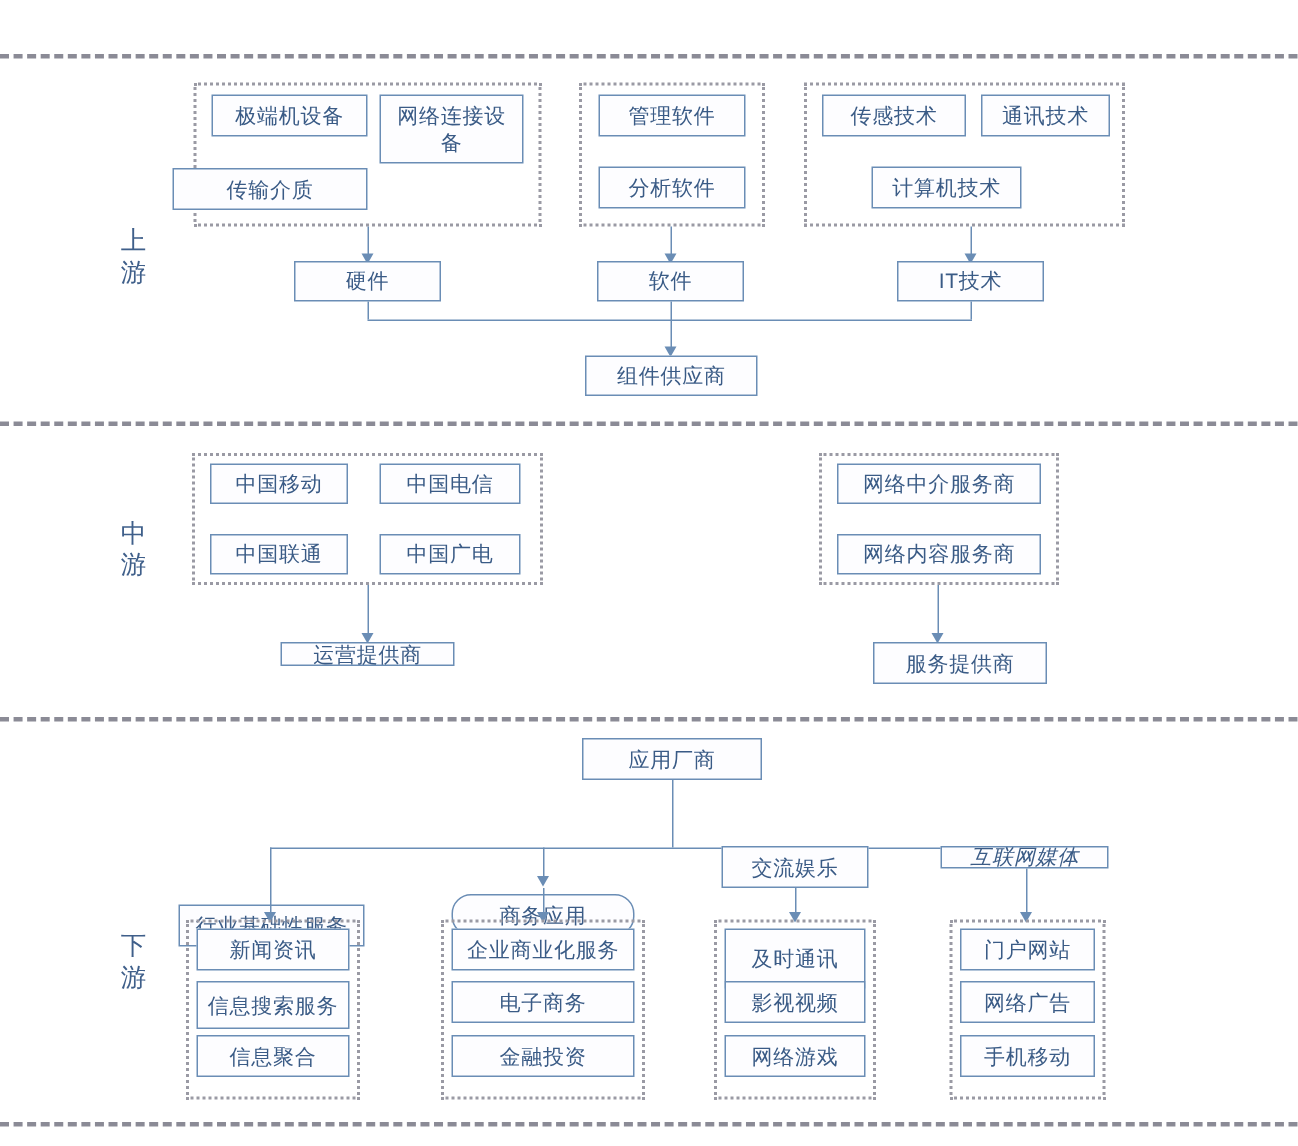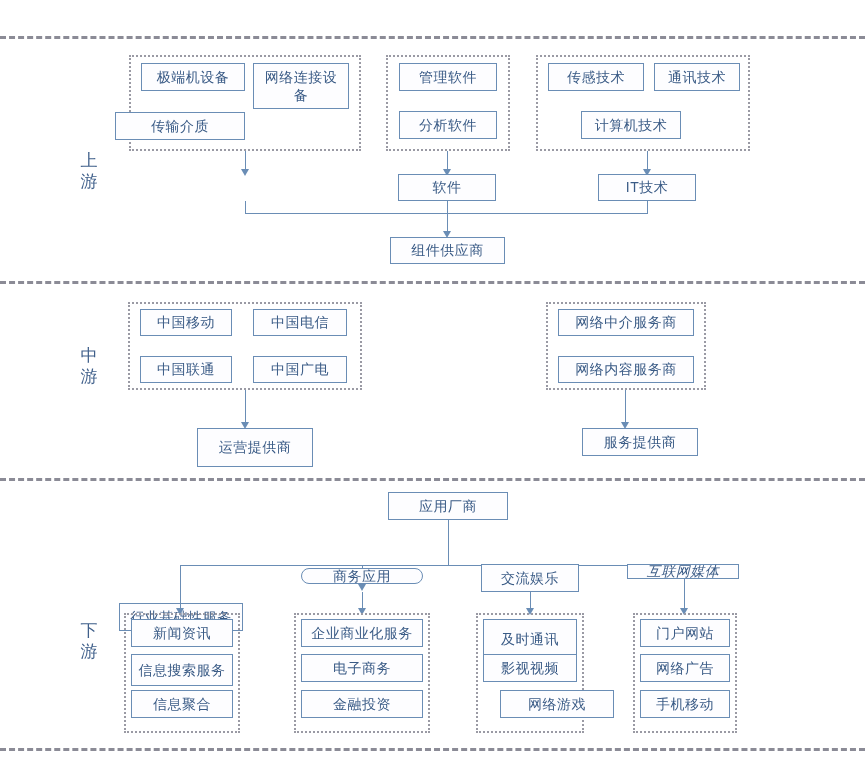--- a/index.html
+++ b/index.html
@@ -103,20 +103,21 @@
     <span>下</span>
     <span>游</span>
   </div>
 
   <div class="group" style="left:129px; top:55px; width:232px; height:96px;"></div>
   <div class="box" style="left:141px; top:63px; width:104px; height:28px;">极端机设备</div>
   <div class="box tall" style="left:253px; top:63px; width:96px; height:46px; padding:0 6px;">网络连接设备</div>
   <div class="box" style="left:115px; top:112px; width:130px; height:28px;">传输介质</div>
   <div class="vline" style="left:245px; top:151px; height:22px;"></div>
   <div class="arrow" style="left:241px; top:169px;"></div>
+  <div class="box" style="left:196px; top:174px; width:98px; height:27px;">硬件</div>
 
   <div class="group" style="left:386px; top:55px; width:124px; height:96px;"></div>
   <div class="box" style="left:399px; top:63px; width:98px; height:28px;">管理软件</div>
   <div class="box" style="left:399px; top:111px; width:98px; height:28px;">分析软件</div>
   <div class="vline" style="left:447px; top:151px; height:22px;"></div>
   <div class="arrow" style="left:443px; top:169px;"></div>
   <div class="box" style="left:398px; top:174px; width:98px; height:27px;">软件</div>
 
   <div class="group" style="left:536px; top:55px; width:214px; height:96px;"></div>
   <div class="box" style="left:548px; top:63px; width:96px; height:28px;">传感技术</div>
@@ -133,21 +134,21 @@
   <div class="arrow" style="left:443px; top:231px;"></div>
   <div class="box" style="left:390px; top:237px; width:115px; height:27px;">组件供应商</div>
 
   <div class="group" style="left:128px; top:302px; width:234px; height:88px;"></div>
   <div class="box" style="left:140px; top:309px; width:92px; height:27px;">中国移动</div>
   <div class="box" style="left:253px; top:309px; width:94px; height:27px;">中国电信</div>
   <div class="box" style="left:140px; top:356px; width:92px; height:27px;">中国联通</div>
   <div class="box" style="left:253px; top:356px; width:94px; height:27px;">中国广电</div>
   <div class="vline" style="left:245px; top:390px; height:36px;"></div>
   <div class="arrow" style="left:241px; top:422px;"></div>
-  <div class="box" style="left:197px; top:428px; width:116px; height:39px;text-align:right;">运营提供商</div>
+  <div class="box" style="left:187px; top:428px; width:116px; height:16px;text-align:right;">运营提供商</div>
 
   <div class="group" style="left:546px; top:302px; width:160px; height:88px;"></div>
   <div class="box" style="left:558px; top:309px; width:136px; height:27px;">网络中介服务商</div>
   <div class="box" style="left:558px; top:356px; width:136px; height:27px;">网络内容服务商</div>
   <div class="vline" style="left:625px; top:390px; height:36px;"></div>
   <div class="arrow" style="left:621px; top:422px;"></div>
   <div class="box" style="left:582px; top:428px; width:116px; height:28px;">服务提供商</div>
 
   <div class="box" style="left:388px; top:492px; width:120px; height:28px;">应用厂商</div>
 
@@ -162,35 +163,35 @@
   <div class="vline" style="left:684px; top:565px; height:27px;"></div>
 
   <div class="box" style="left:119px; top:564px; width:124px; height:28px;margin-top:39px;">行业基础性服务</div>
   <div class="vline" style="left:180px; top:592px; height:20px;"></div>
   <div class="arrow" style="left:176px; top:608px;"></div>
   <div class="group" style="left:124px; top:613px; width:116px; height:120px;"></div>
   <div class="box" style="left:131px; top:619px; width:102px; height:28px;">新闻资讯</div>
   <div class="box" style="left:131px; top:654px; width:102px; height:32px;">信息搜索服务</div>
   <div class="box" style="left:131px; top:690px; width:102px; height:28px;">信息聚合</div>
 
-  <div class="box" style="left:301px; top:568px; width:122px; height:16px;border-radius:13px;">商务应用</div>
+  <div class="box" style="left:301px; top:596px; width:122px; height:28px;border-radius:13px;">商务应用</div>
   <div class="vline" style="left:362px; top:592px; height:20px;"></div>
   <div class="arrow" style="left:358px; top:608px;"></div>
   <div class="group" style="left:294px; top:613px; width:136px; height:120px;"></div>
   <div class="box" style="left:301px; top:619px; width:122px; height:28px;">企业商业化服务</div>
   <div class="box" style="left:301px; top:654px; width:122px; height:28px;">电子商务</div>
   <div class="box" style="left:481px; top:564px; width:98px; height:28px;">交流娱乐</div>
 
   <div class="box" style="left:301px; top:690px; width:122px; height:28px;">金融投资</div>
   <div class="vline" style="left:530px; top:592px; height:20px;"></div>
   <div class="arrow" style="left:526px; top:608px;"></div>
   <div class="group" style="left:476px; top:613px; width:108px; height:120px;"></div>
   <div class="box" style="left:483px; top:619px; width:94px; height:40px;">及时通讯</div>
   <div class="box" style="left:483px; top:654px; width:94px; height:28px;text-align:center;">影视视频</div>
-  <div class="box" style="left:483px; top:690px; width:114px; height:28px;margin-left:17px;">网络游戏</div>
+  <div class="box" style="left:483px; top:690px; width:94px; height:28px;">网络游戏</div>
 
   <div class="box" style="left:627px; top:564px; width:112px; height:15px;font-style:italic;">互联网媒体</div>
   <div class="vline" style="left:684px; top:592px; height:20px;"></div>
   <div class="arrow" style="left:680px; top:608px;"></div>
   <div class="group" style="left:633px; top:613px; width:104px; height:120px;"></div>
   <div class="box" style="left:640px; top:619px; width:90px; height:28px;">门户网站</div>
   <div class="box" style="left:640px; top:654px; width:90px; height:28px;">网络广告</div>
   <div class="box" style="left:640px; top:690px; width:90px; height:28px;">手机移动</div>
 
 </div>

